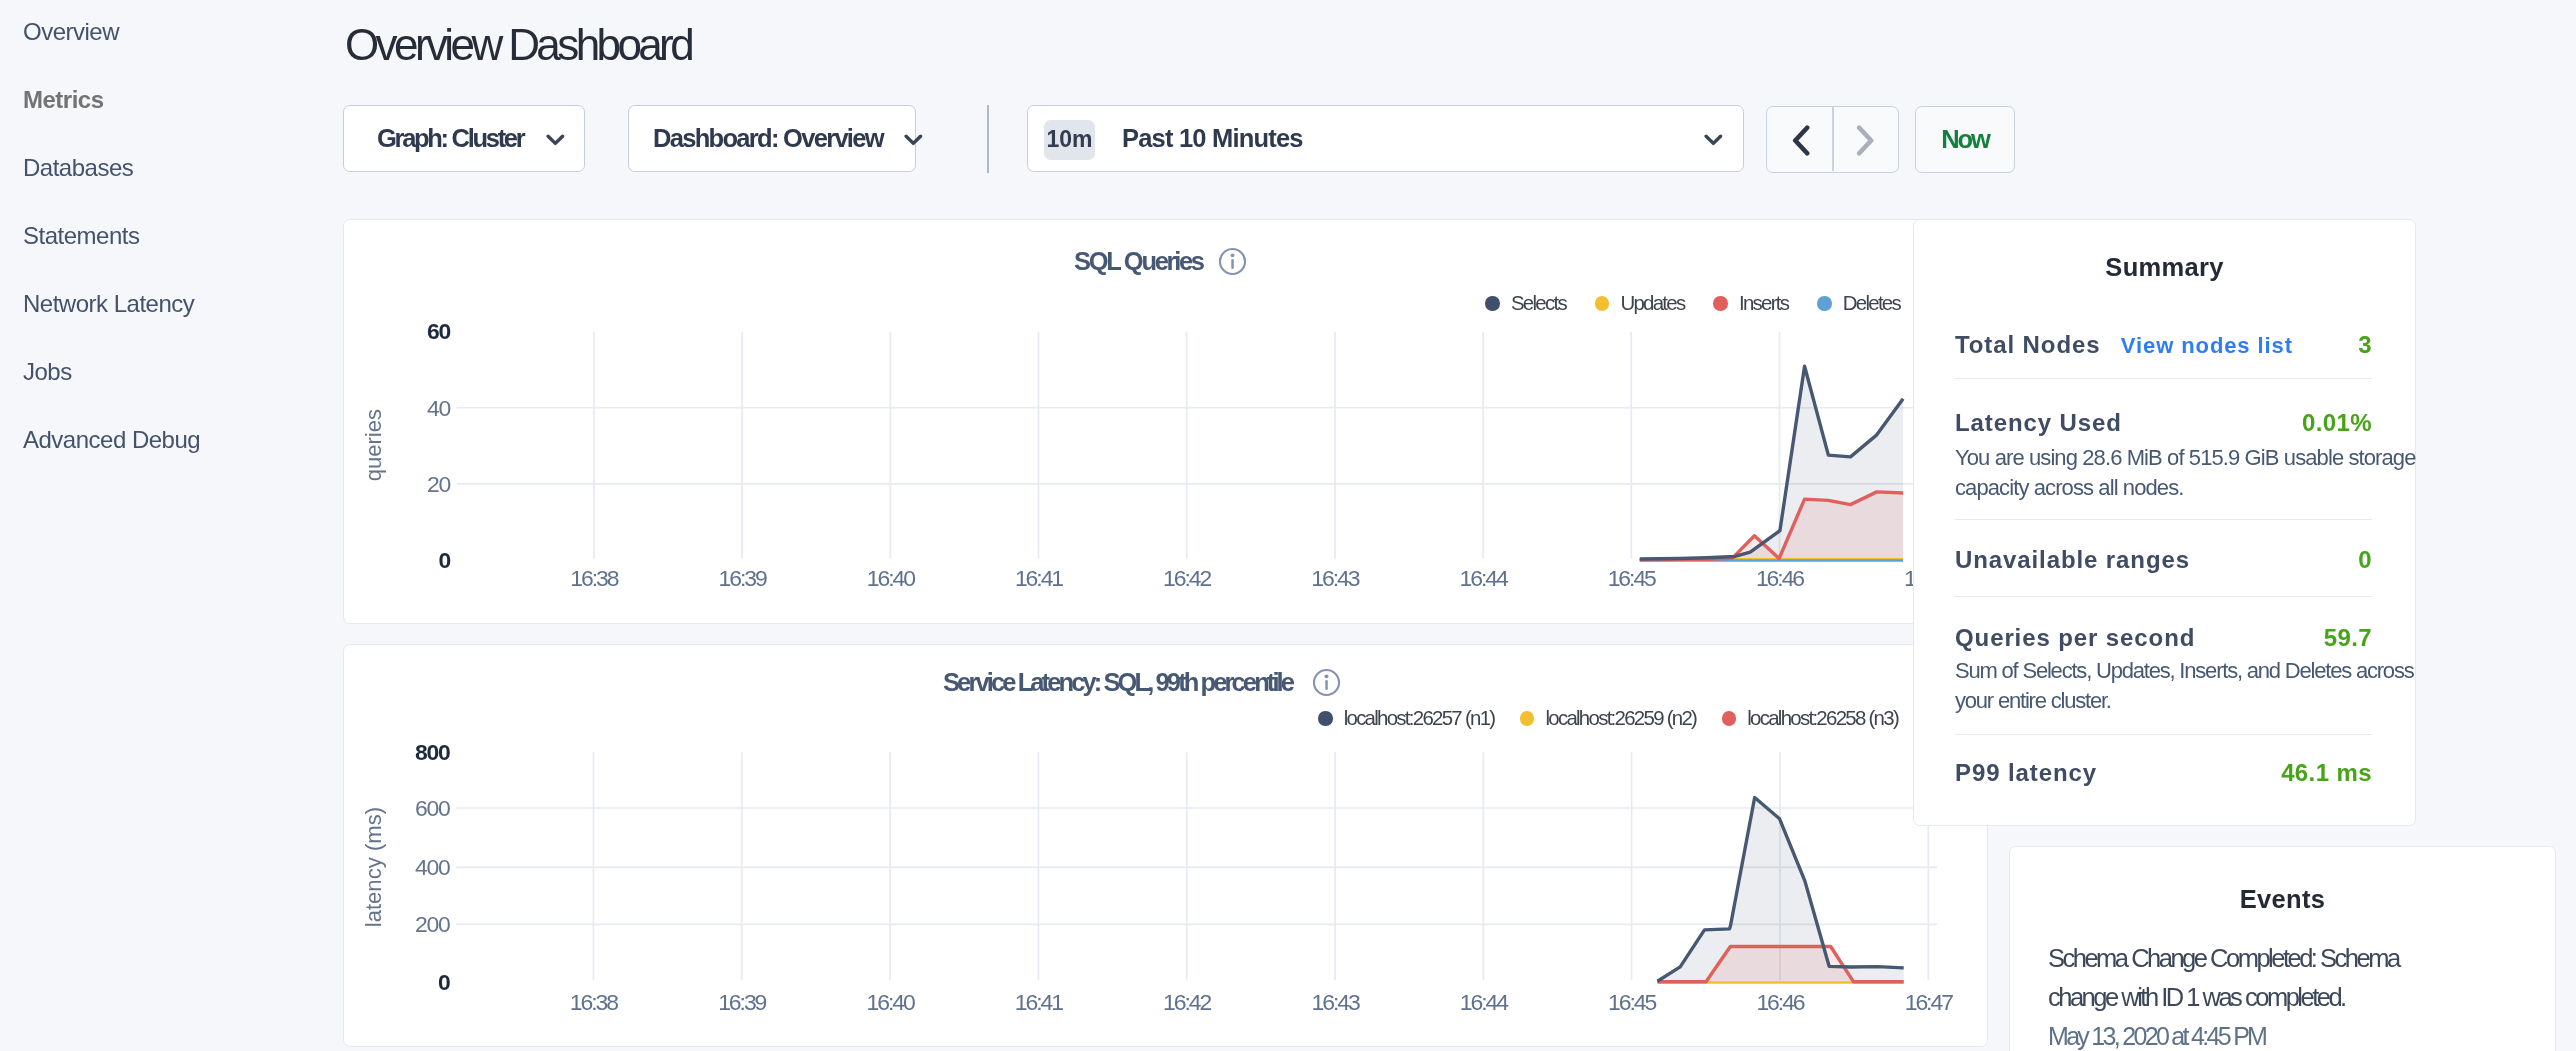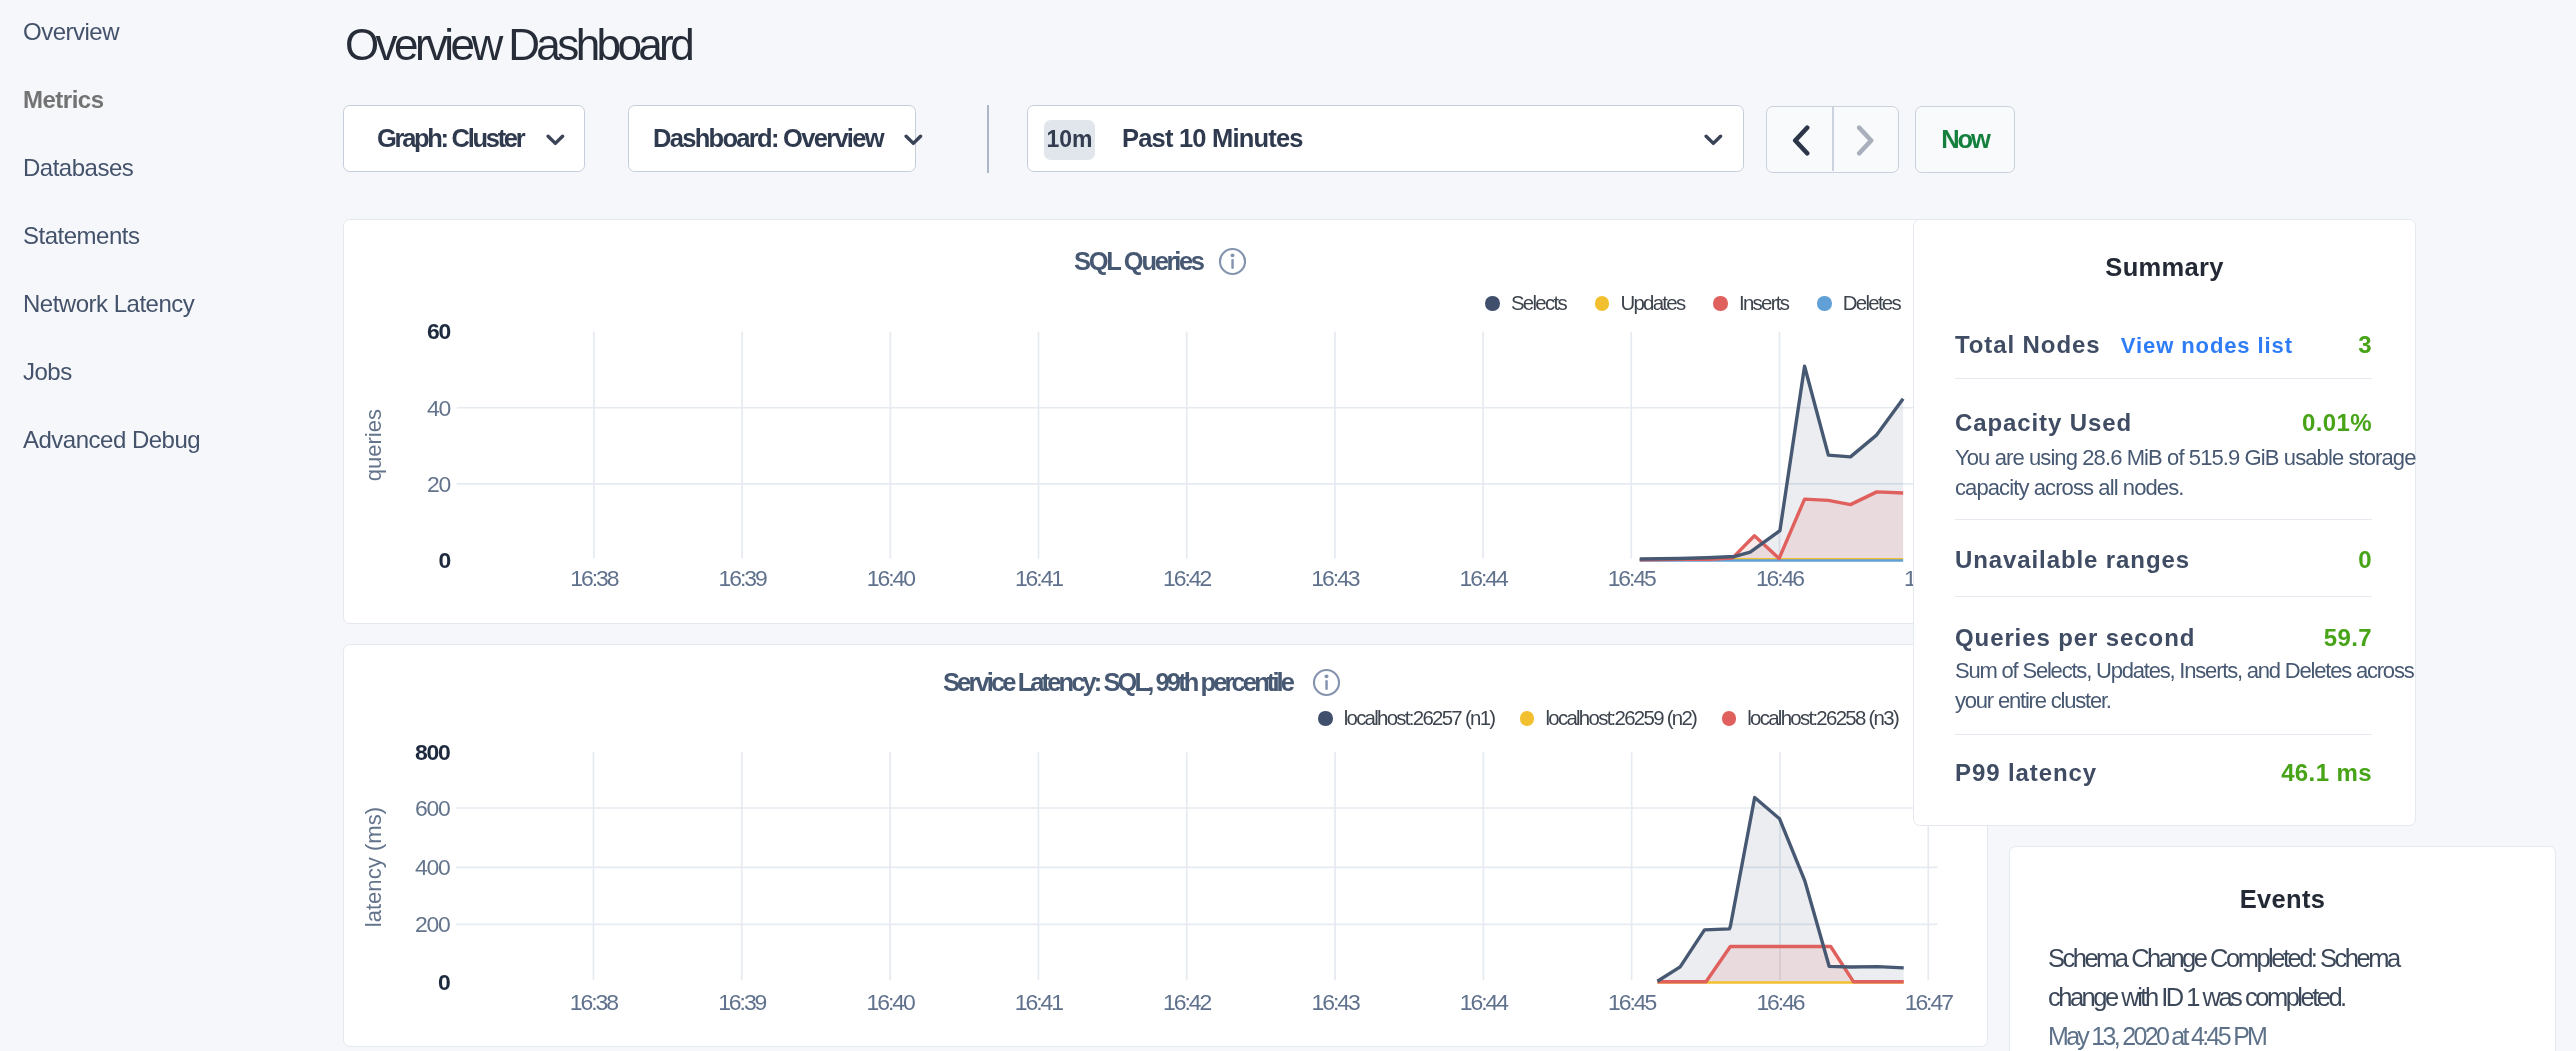--- a/index.html
+++ b/index.html
@@ -182,21 +182,21 @@
 
   <div class="card" style="left:1913px; top:219px; width:503px; height:607px;">
     <div class="cardtitle" style="top:33px;">Summary</div>
     <div class="sumrow" style="top:111px;">
       <span class="sumhead">Total Nodes</span>
       <span style="font-size:22px; font-weight:bold; color:#2e7df7; letter-spacing:0.9px; margin-right:auto; margin-left:20.4px;">View nodes list</span>
       <span class="sumval">3</span>
     </div>
     <div class="sumdiv" style="top:158px;"></div>
     <div class="sumrow" style="top:189px;">
-      <span class="sumhead">Capacity Used</span>
+      <span class="sumhead">Latency Used</span>
       <span class="sumval">0.01%</span>
     </div>
     <div class="sumpara" style="top:223px; letter-spacing:-0.9px;">You are using 28.6 MiB of 515.9 GiB usable storage capacity across all nodes.</div>
     <div class="sumdiv" style="top:299px;"></div>
     <div class="sumrow" style="top:326px;">
       <span class="sumhead">Unavailable ranges</span>
       <span class="sumval">0</span>
     </div>
     <div class="sumdiv" style="top:376px;"></div>
     <div class="sumrow" style="top:404px;">

